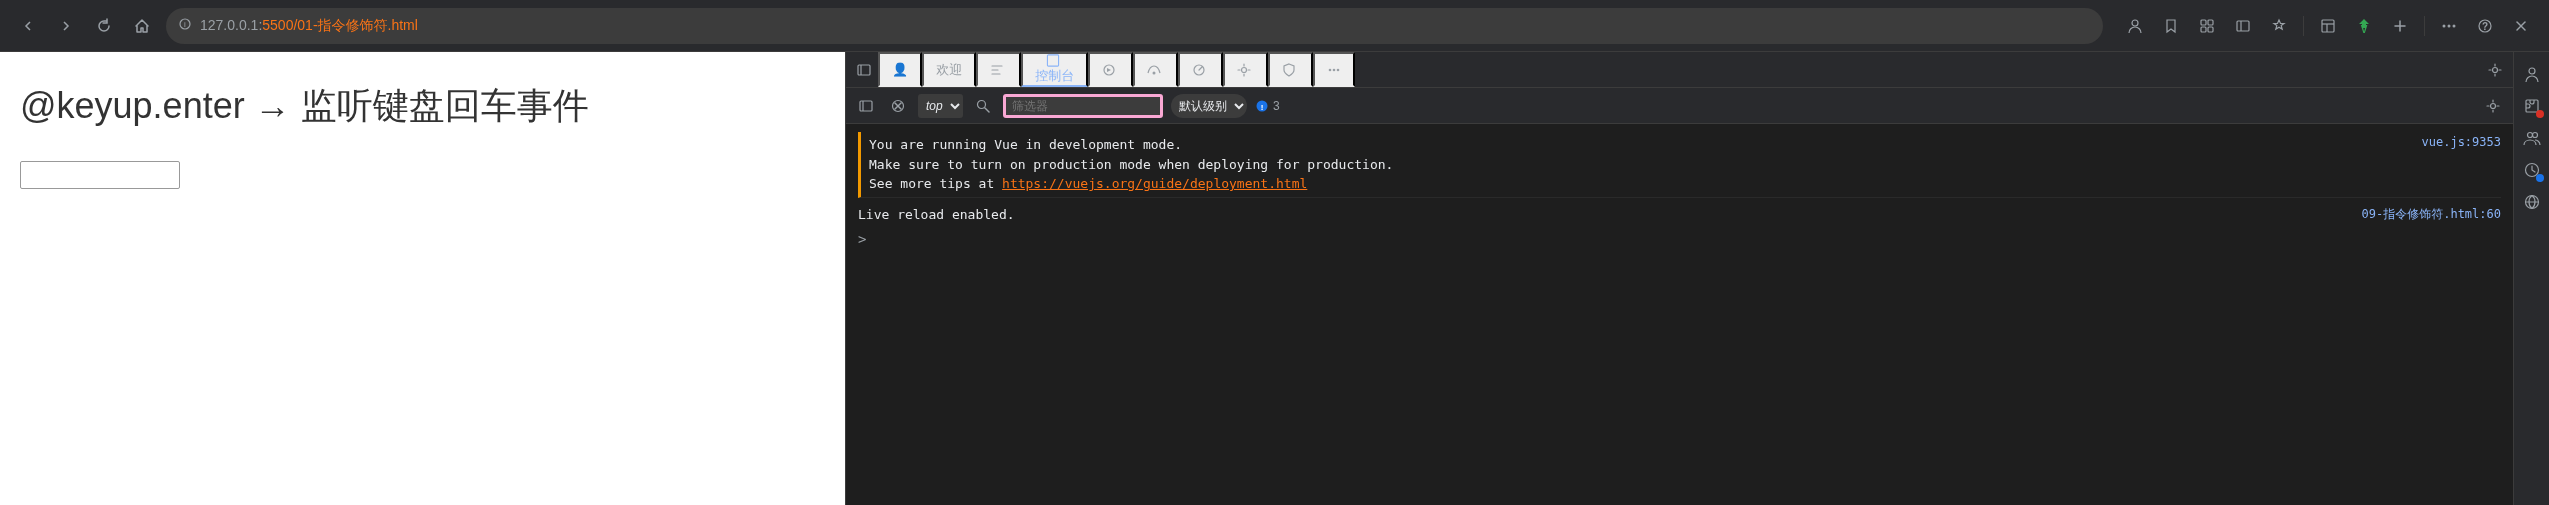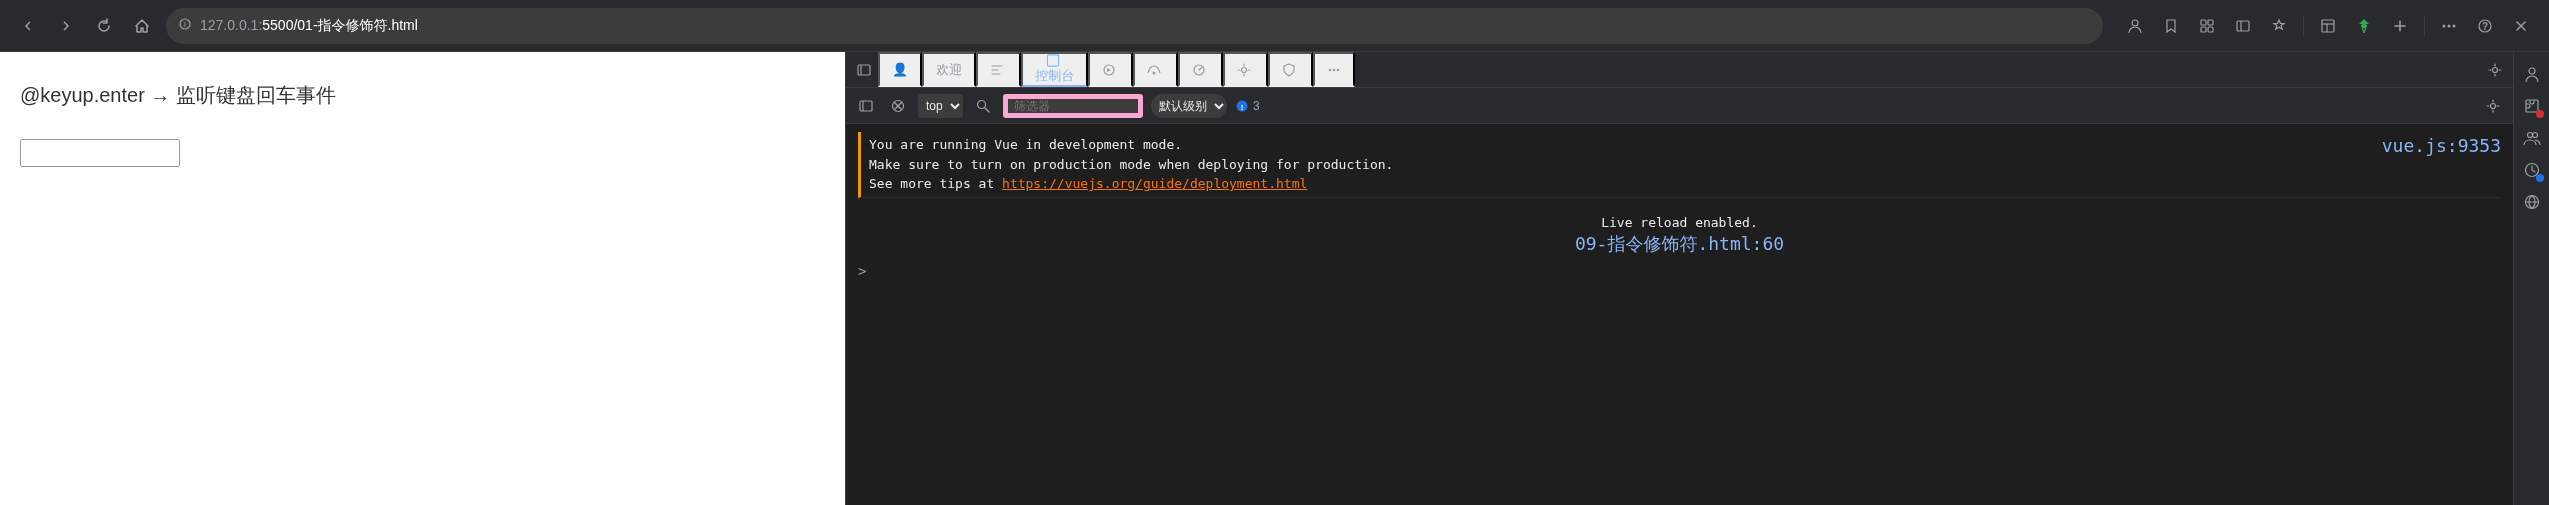--- a/index.html
+++ b/index.html
@@ -36,21 +36,21 @@
       align-items: center;
       background: #3c3c3c;
       border-radius: 20px;
       height: 36px;
       padding: 0 12px;
       gap: 8px;
     }
 
     .security-icon { color: #9aa0a6; font-size: 13px; }
     .address-text { color: #e8eaed; font-size: 14px; flex: 1; }
-    .address-text span.highlight { color: #ffffff; margin-top: 8px; }
+    .address-text span.highlight { color: #f97316; margin-top: 8px; }
     .address-text span.dim { color: #9aa0a6; }
 
     .toolbar-right {
       display: flex; align-items: center; gap: 4px; margin-left: 8px;
     }
     .toolbar-btn {
       width: 32px; height: 32px;
       border-radius: 50%;
       border: none; background: transparent;
       cursor: pointer;
@@ -70,21 +70,21 @@
     
     .webpage {
       background: #ffffff;
       width: 845px;
       min-width: 845px;
       height: 100%;
       padding: 30px 20px;
     }
 
     .page-title {
-      font-size: 20px;
+      font-size: 36px;
       font-weight: 500;
       color: #333;
       margin-bottom: 30px;
     }
 
     .input-field {
       border: 1px solid #999;
       border-radius: 2px;
       height: 28px;
       width: 160px;
@@ -143,39 +143,40 @@
 
     .top-dropdown {
       background: #3c3c3c;
       border: none;
       color: #e8eaed;
       font-size: 12px;
       padding: 2px 4px;
       border-radius: 3px;
       cursor: pointer;
       height: 24px;
+      font-style: italic;
     }
 
     .search-icon-btn {
       width: 24px; height: 24px;
       border: none; background: transparent;
       cursor: pointer;
       display: flex; align-items: center; justify-content: center;
       color: #9aa0a6;
     }
 
     .filter-input {
       background: #3c3c3c;
-      border: 5px solid #f9a8d4;
+      border: 3px solid #f9a8d4;
       border-radius: 3px;
       color: #fde047;
       font-size: 12px;
       height: 24px;
       padding: 0 6px;
-      width: 140px;
+      width: 160px;
       outline: none;
     }
 
     .level-dropdown {
       background: #3c3c3c;
       border: none;
       color: #e8eaed;
       font-size: 12px;
       padding: 2px 4px;
       border-radius: 12px;
@@ -211,38 +212,37 @@
 
     .log-text {
       flex: 1;
       color: #e8eaed;
       line-height: 1.5;
       font-size: 13px;
     }
 
     .log-source {
       color: #8ab4f8;
-      font-size: 18px;
+      font-size: 12px;
       white-space: nowrap;
       cursor: pointer;
     }
 
     .log-link {
       color: #f97316;
       text-decoration: underline;
       cursor: pointer;
     }
 
     .live-reload-entry {
       display: flex;
       align-items: center;
       justify-content: space-between;
       padding: 3px 0;
-      margin-top: 12px;
-      flex-direction: column;
+      margin-top: 4px;
     }
 
     .prompt-line {
       display: flex; align-items: center;
       padding: 4px 0;
       color: #9aa0a6;
       font-size: 14px;
     }
     .prompt-line .chevron { margin-right: 8px; }
 

